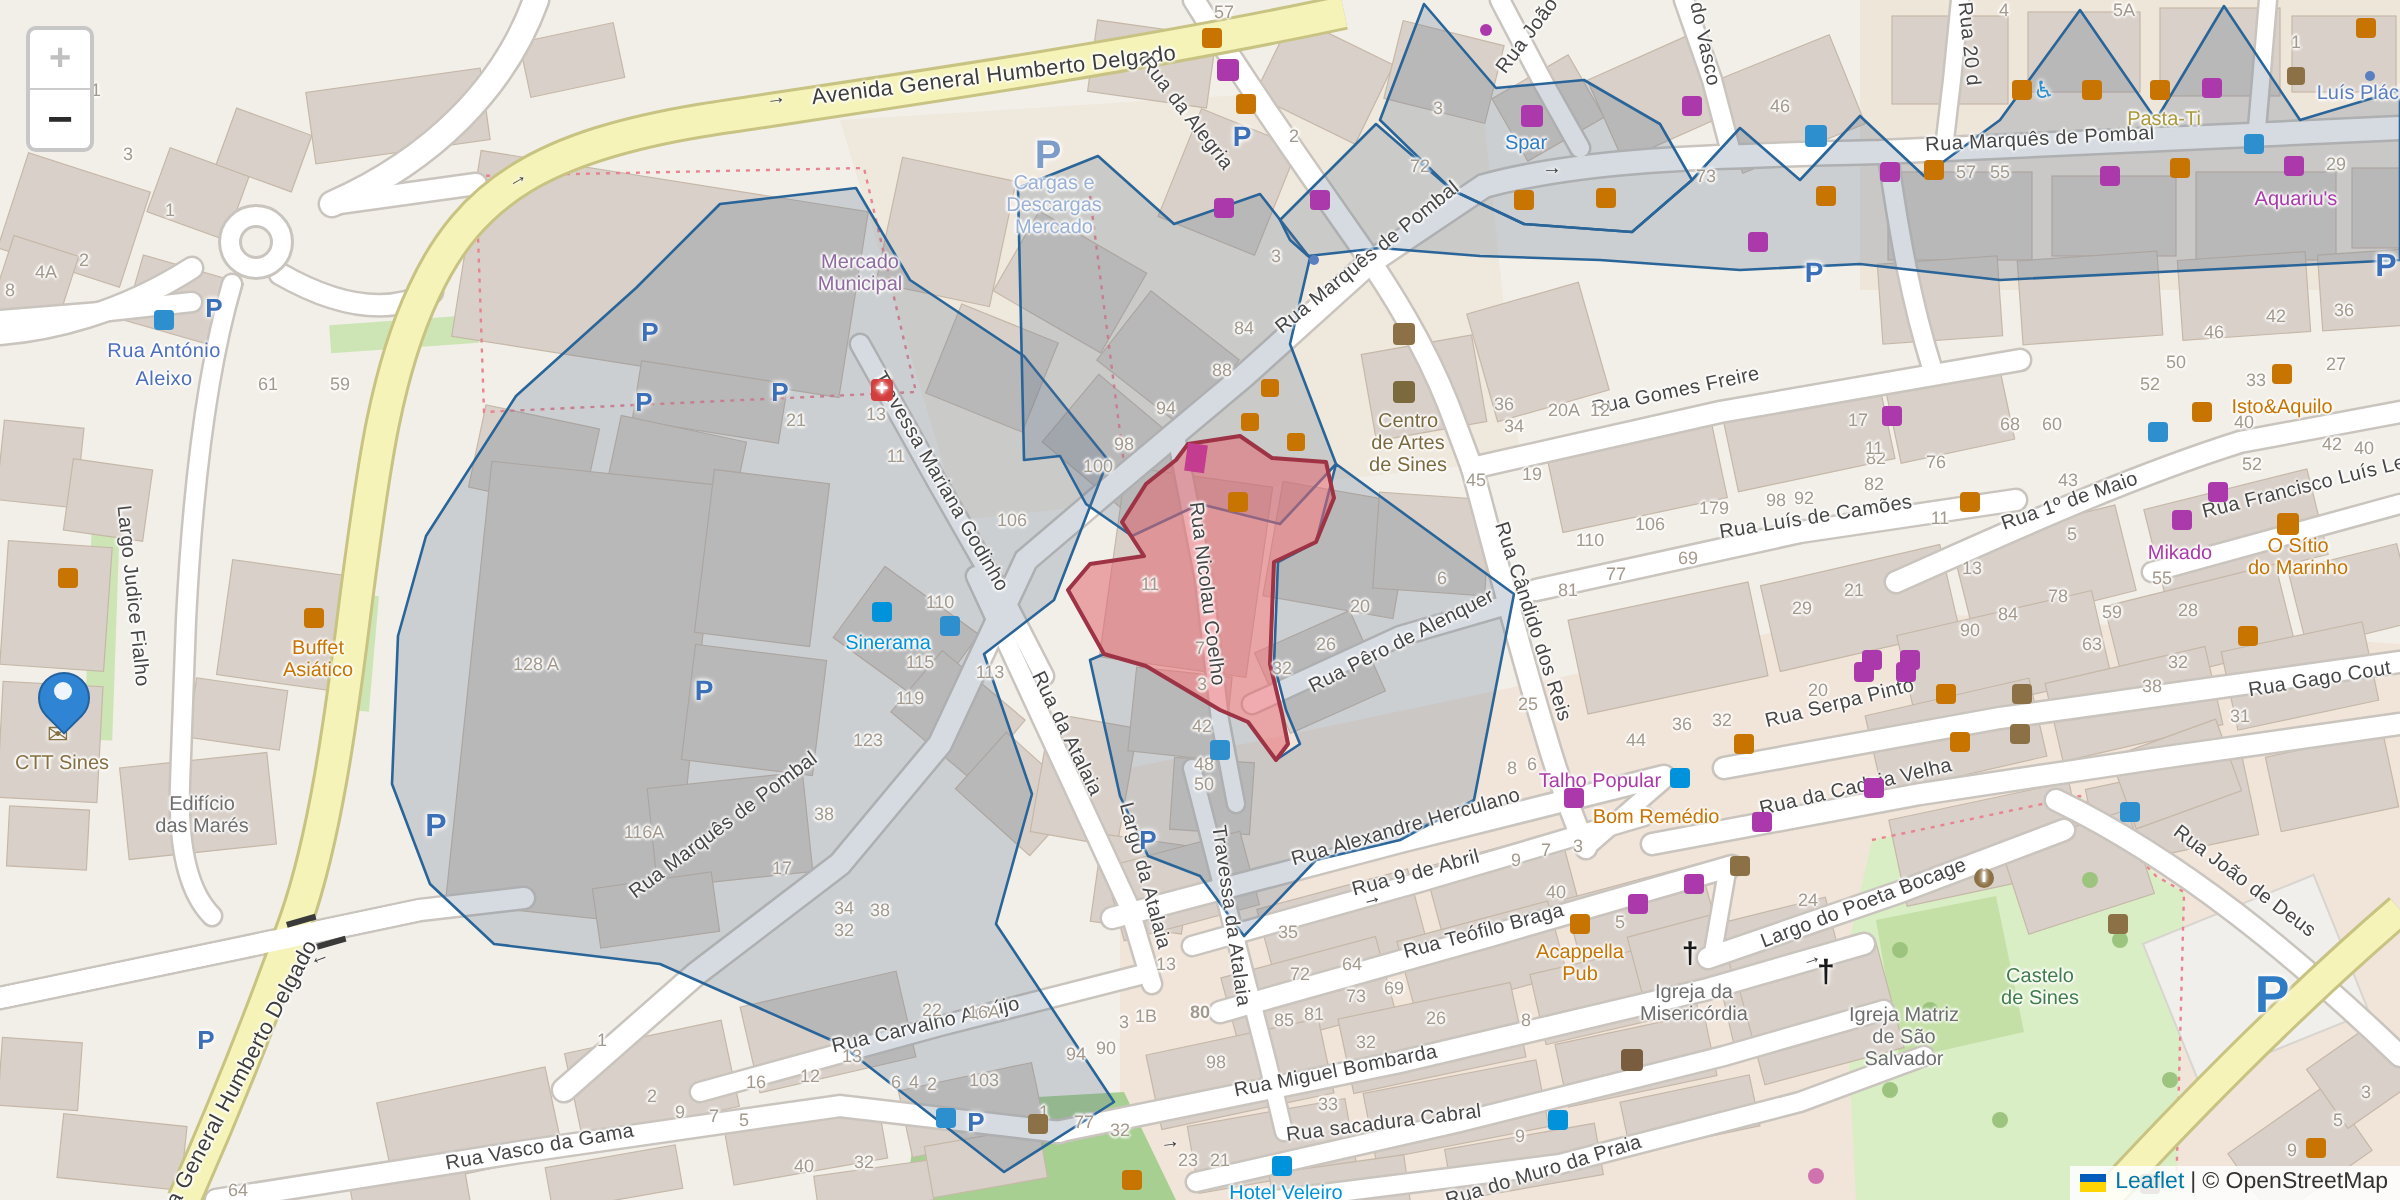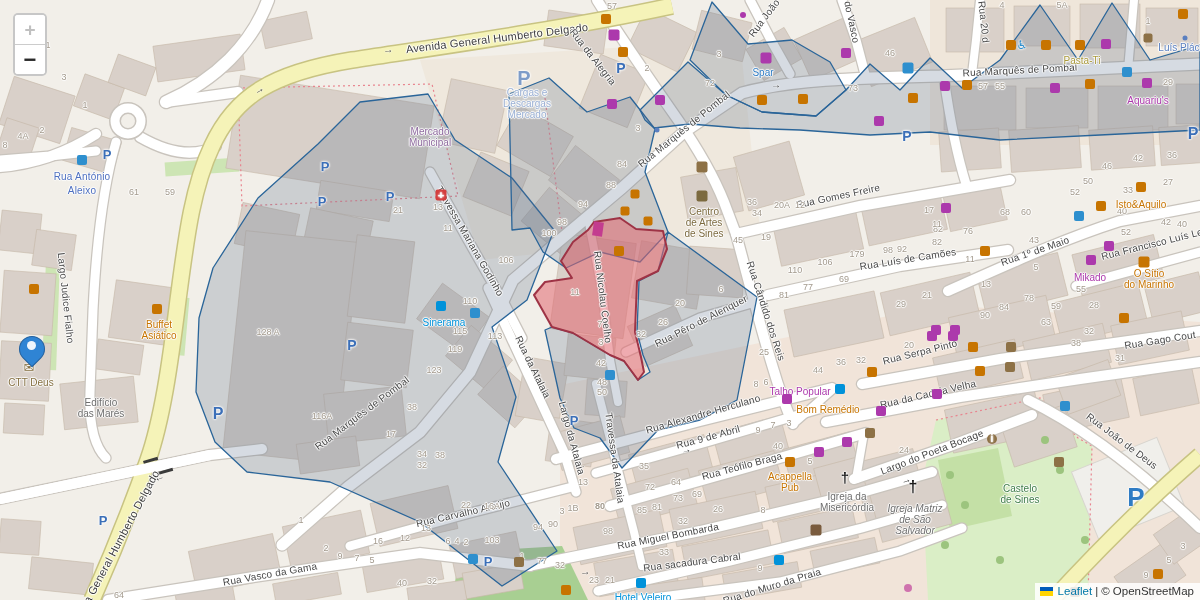--- a/index.html
+++ b/index.html
@@ -483,21 +483,21 @@
       <div class="lbl hnum" style="left: 1169px; top: 560px; transform: translate(-50%, -50%);">5</div>
       <div class="lbl hnum" style="left: 1146px; top: 575px; transform: translate(-50%, -50%);">9</div>
       <div class="lbl poi" style="left: 430px; top: 137px; color: rgb(143, 107, 159); transform: translate(-50%, -50%);">
         <div>Mercado</div>
         <div>Municipal</div>
       </div>
       <div class="lbl poi" style="left: 444px; top: 322px; color: rgb(0, 146, 218); transform: translate(-50%, -50%);">
         <div>Sinerama</div>
       </div>
       <div class="lbl poi" style="left: 31px; top: 382px; color: rgb(133, 112, 66); transform: translate(-50%, -50%);">
-        <div>CTT Deus</div>
+        <div>CTT Sines</div>
       </div>
       <div class="lbl poi" style="left: 159px; top: 330px; color: rgb(199, 116, 0); transform: translate(-50%, -50%);">
         <div>Buffet</div>
         <div>Asiático</div>
       </div>
       <div class="lbl poi" style="left: 101px; top: 408px; color: rgb(110, 110, 110); transform: translate(-50%, -50%);">
         <div>Edifício</div>
         <div>das Marés</div>
       </div>
       <div class="lbl poi" style="left: 704px; top: 222px; color: rgb(124, 106, 63); transform: translate(-50%, -50%);">
@@ -512,21 +512,21 @@
         <div>Bom Remédio</div>
       </div>
       <div class="lbl poi" style="left: 790px; top: 482px; color: rgb(199, 116, 0); transform: translate(-50%, -50%);">
         <div>Acappella</div>
         <div>Pub</div>
       </div>
       <div class="lbl poi" style="left: 847px; top: 502px; color: rgb(110, 110, 110); transform: translate(-50%, -50%);">
         <div>Igreja da</div>
         <div>Misericórdia</div>
       </div>
-      <div class="lbl poi" style="left: 915px; top: 519px; color: rgb(110, 110, 110); transform: translate(-50%, -50%); font-style: italic;">
+      <div class="lbl poi" style="left: 952px; top: 519px; color: rgb(110, 110, 110); transform: translate(-50%, -50%);">
         <div>Igreja Matriz</div>
         <div>de São</div>
         <div>Salvador</div>
       </div>
       <div class="lbl poi" style="left: 1020px; top: 494px; color: rgb(63, 125, 73); transform: translate(-50%, -50%);">
         <div>Castelo</div>
         <div>de Sines</div>
       </div>
       <div class="lbl poi" style="left: 643px; top: 597px; color: rgb(0, 146, 218); transform: translate(-50%, -50%);">
         <div>Hotel Veleiro</div>

